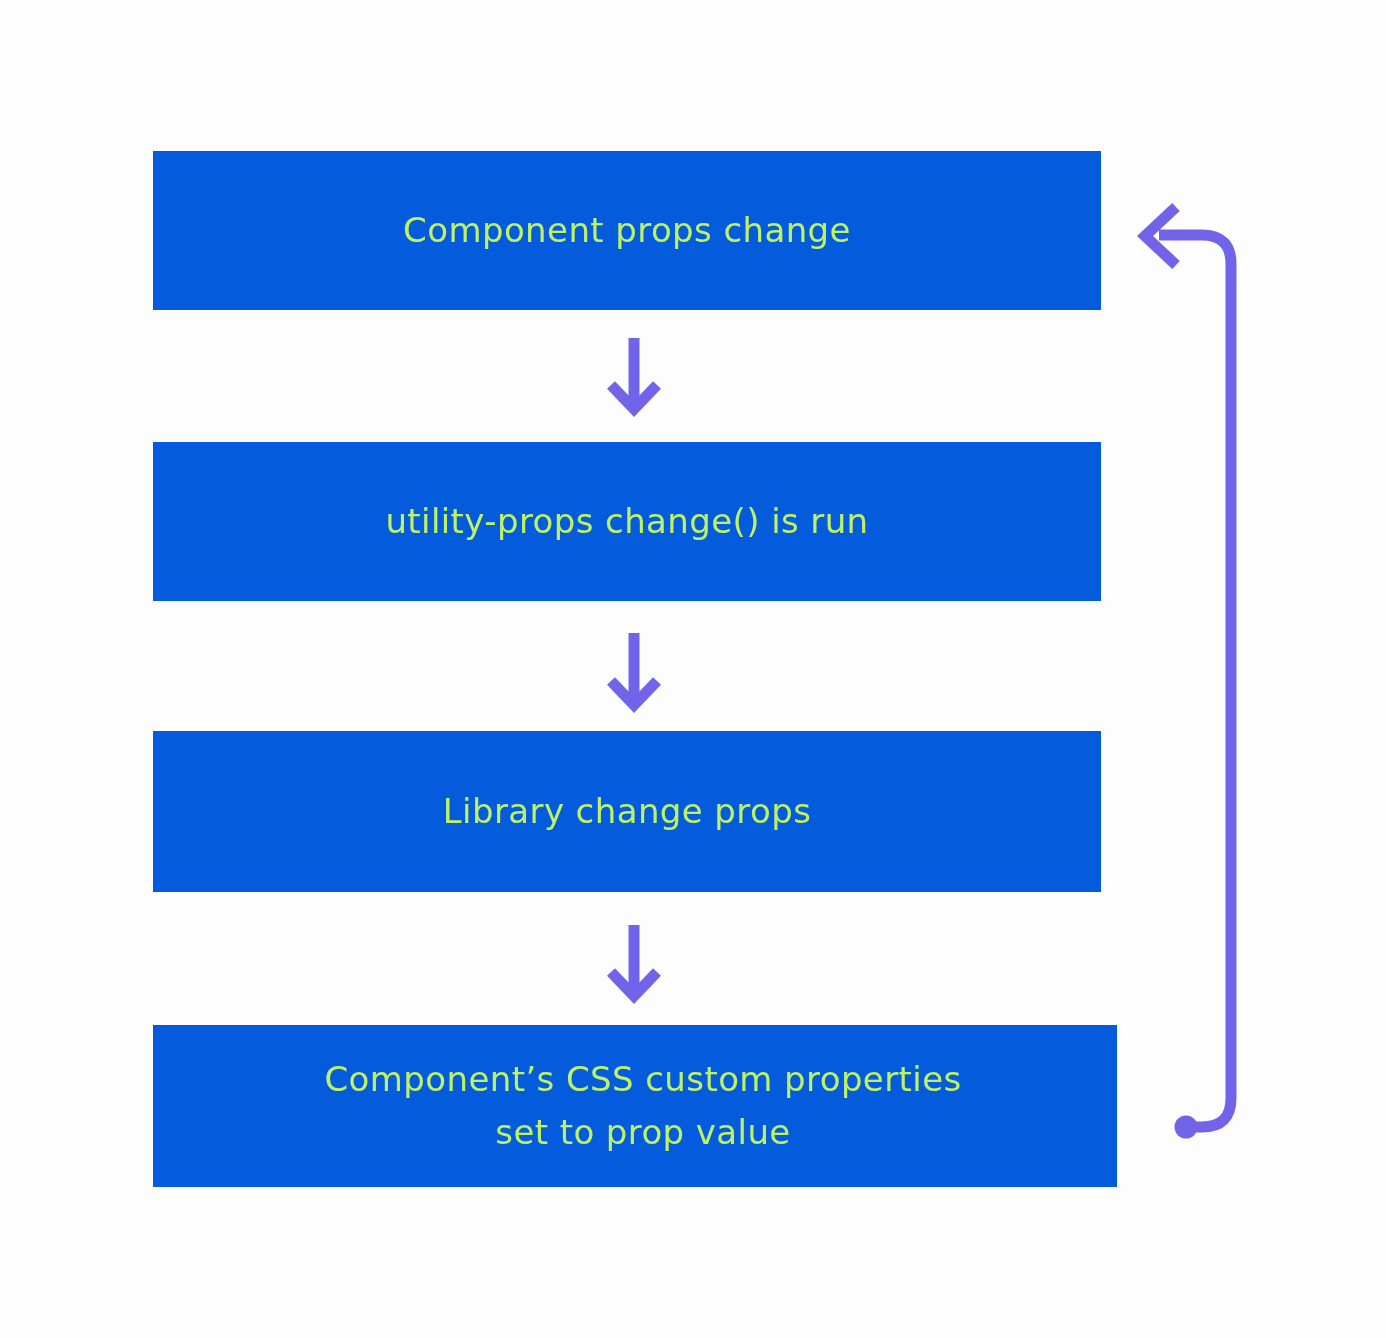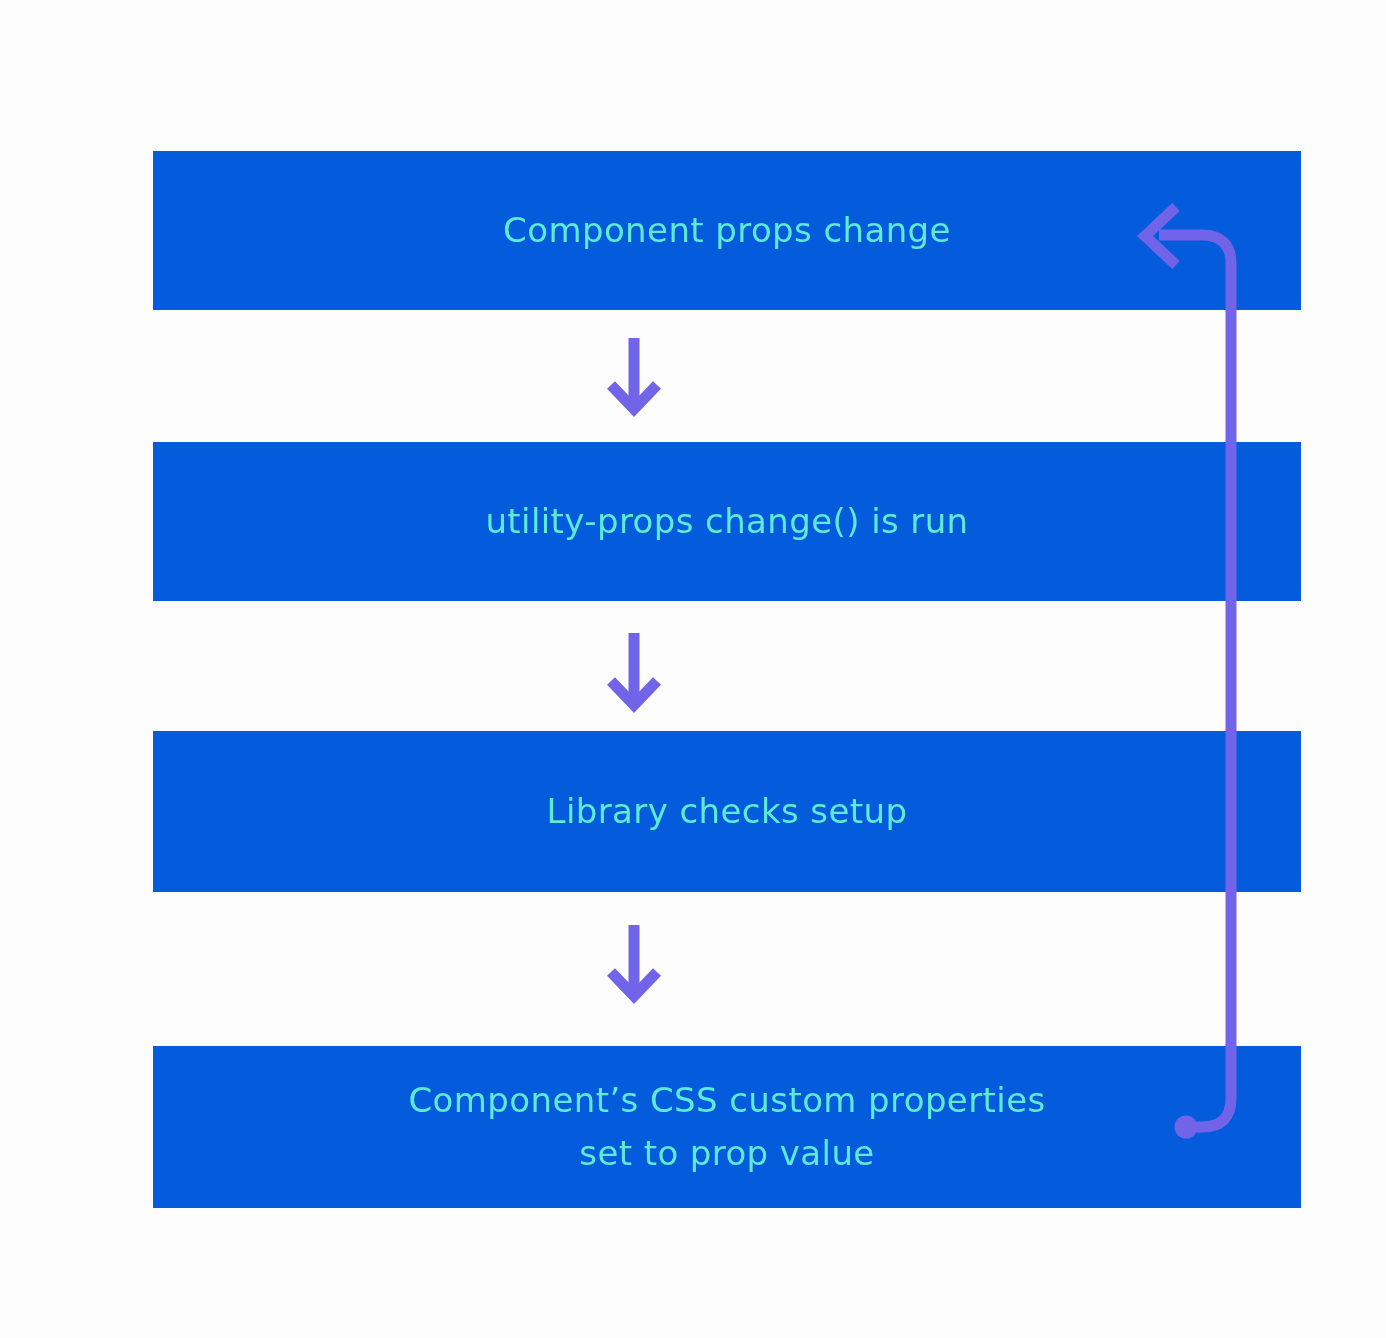--- a/index.html
+++ b/index.html
@@ -10,32 +10,32 @@
     position: relative;
     width: 1386px;
     height: 1338px;
     background: #fdfdfd;
     overflow: hidden;
     font-family: "DejaVu Sans", "Liberation Sans", sans-serif;
   }
   .node {
     position: absolute;
     left: 153px;
-    width: 1148px;
+    width: 948px;
     background: #045cdc;
-    color: #5eead4;
+    color: #bef264;
     display: flex;
     align-items: center;
     justify-content: center;
     text-align: center;
   }
   .node-1 { top: 151px;  height: 159px; }
   .node-2 { top: 442px;  height: 159px; }
   .node-3 { top: 731px;  height: 161px; }
-  .node-4 { top: 1046px; height: 162px; }
+  .node-4 { top: 1025px; height: 162px; padding-left: 16px; }
   .node-label {
     font-size: 34px;
     font-weight: 500;
     letter-spacing: 0.4px;
     line-height: 1.55;
     white-space: pre-line;
   }
   .arrows {
     position: absolute;
     top: 0;
@@ -52,21 +52,21 @@
 
   <div class="node node-1">
     <span class="node-label">Component props change</span>
   </div>
 
   <div class="node node-2">
     <span class="node-label">utility-props change() is run</span>
   </div>
 
   <div class="node node-3">
-    <span class="node-label">Library checks setup</span>
+    <span class="node-label">Library change props</span>
   </div>
 
   <div class="node node-4">
     <span class="node-label">Component’s CSS custom properties
 set to prop value</span>
   </div>
 
   <svg class="arrows" viewBox="0 0 1386 1338" xmlns="http://www.w3.org/2000/svg" fill="none" stroke-width="11" stroke-linecap="butt" stroke-linejoin="miter">
 
     <g>

